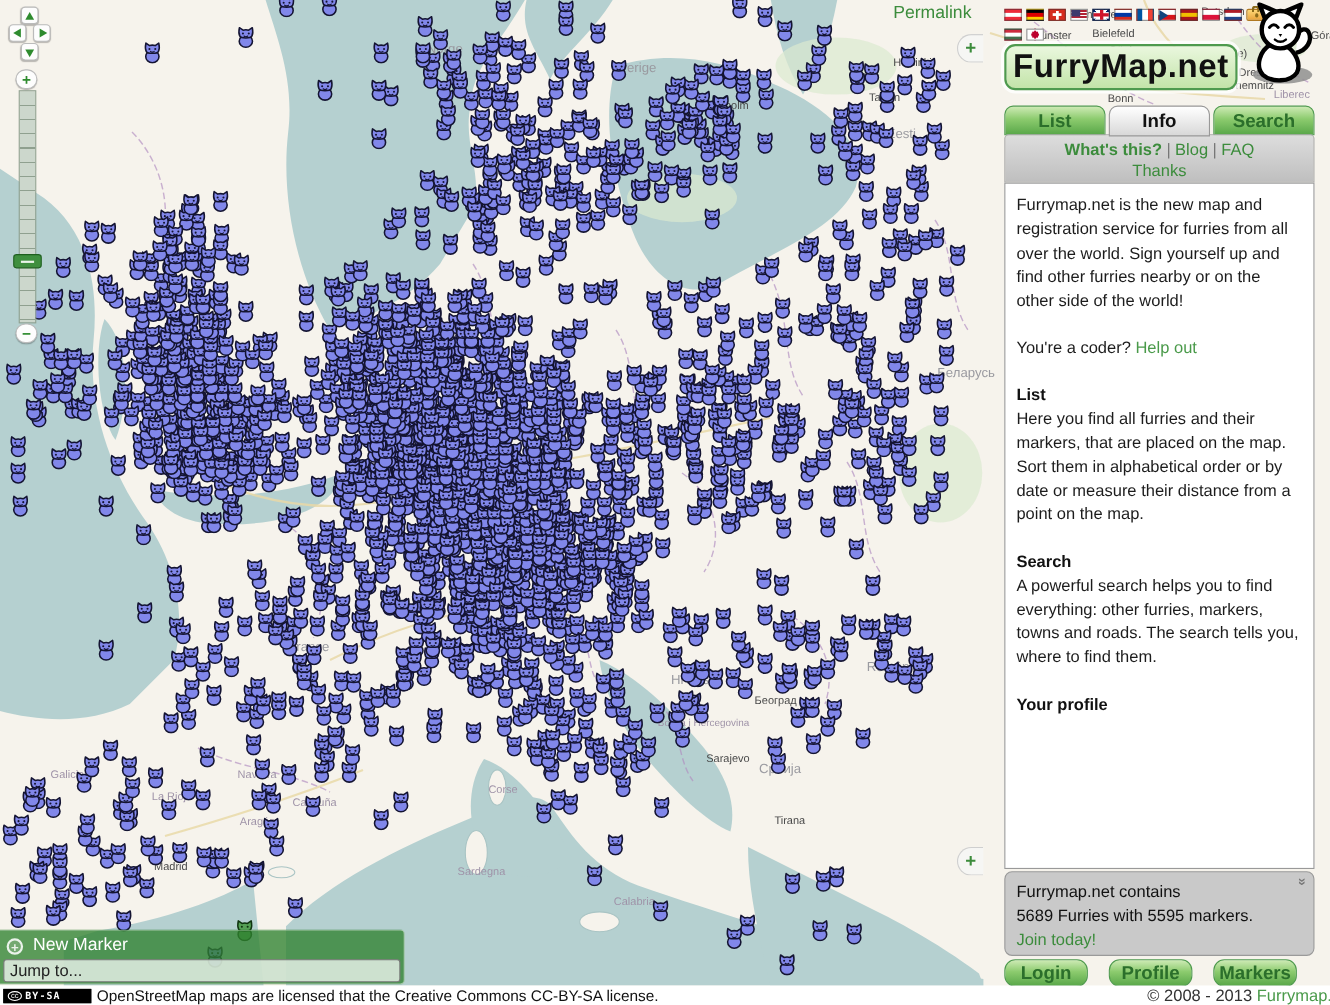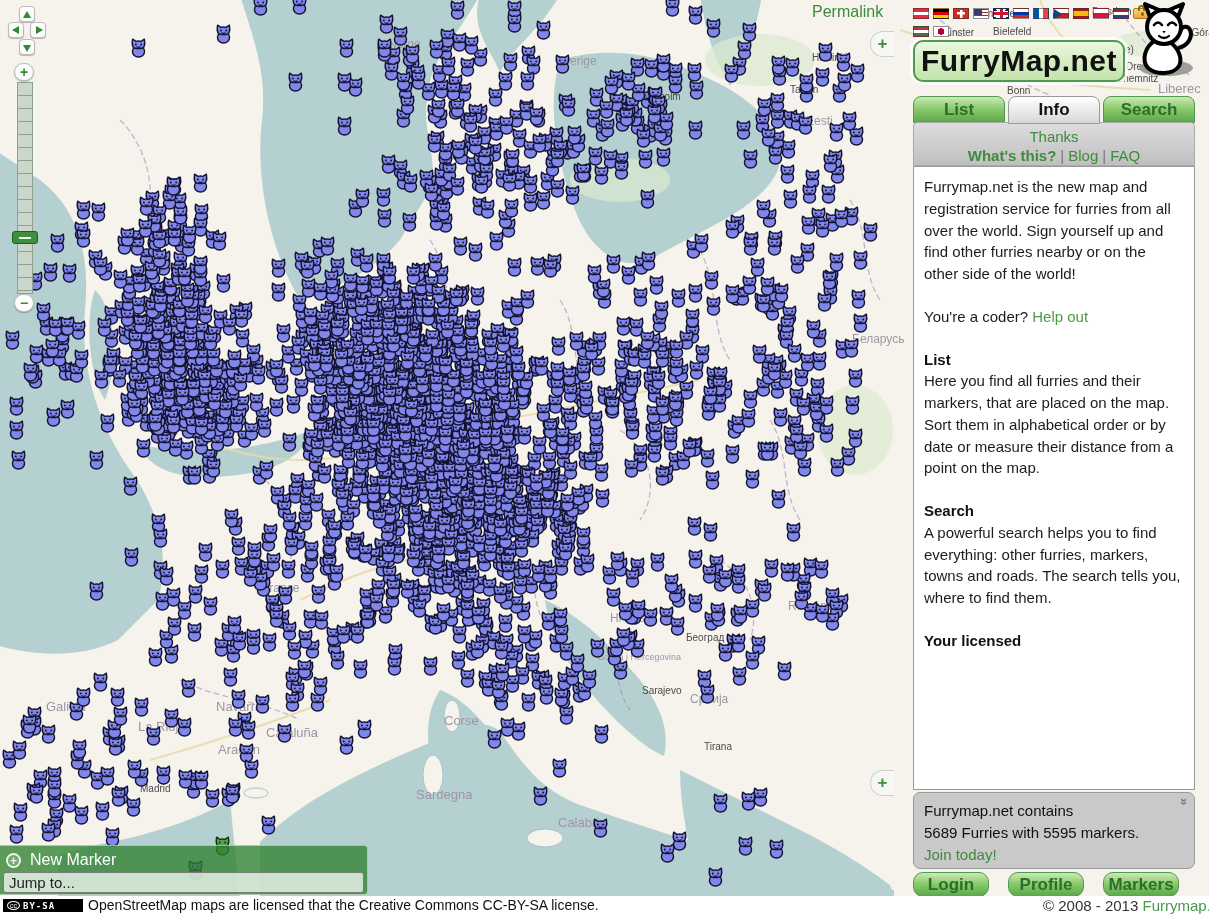--- a/index.html
+++ b/index.html
@@ -10,21 +10,21 @@
   *{box-sizing:border-box;margin:0;padding:0}
   html,body{width:1209px;height:914px;overflow:hidden}
   body{font-family:"Liberation Sans",sans-serif;position:relative;background:#fff}
   #stage{position:absolute;left:0;top:0;width:1209px;height:914px;overflow:hidden}
 
   
   #map-viewport{position:absolute;left:0;top:0;width:1209px;height:896px;background:var(--land);overflow:hidden}
   #basemap,#markers-layer{position:absolute;left:0;top:0}
   .mlabel{position:absolute;color:#9a9aa0;font-size:12px;white-space:nowrap;pointer-events:none}
   .mlabel.city{color:#4a4a4a;font-size:10px}
-  .mlabel.region{color:#9f93a8;font-size:13px}
+  .mlabel.region{color:#9f93a8;font-size:10px}
   .mlabel.small{font-size:9px}
 
   .cb{fill:var(--marker-fill);stroke:var(--marker-outline);stroke-width:1.5;stroke-linejoin:round}
   .ce{fill:var(--marker-outline)}
   .cm{fill:none;stroke:var(--marker-outline);stroke-width:1.1;stroke-linecap:round}
   .cb2{fill:#55a055;stroke:#103510;stroke-width:1.5;stroke-linejoin:round}
   .ce2{fill:#103510}
 
   
   #permalink{position:absolute;left:812px;top:3px;color:var(--accent);font-size:16px;cursor:pointer}
@@ -2602,38 +2602,38 @@
     <path d="M42,23 q4,-5 8,0" fill="none" stroke="#000" stroke-width="2.6" stroke-linecap="round"></path>
     <path d="M36.4,29 L39.6,29 L38,31.6 Z" fill="#000"></path>
     <path d="M33,34 q5,4 10,0" fill="none" stroke="#000" stroke-width="2.2" stroke-linecap="round"></path>
   </svg>
 
   <div id="tab-list" class="tab">List</div>
   <div id="tab-info" class="tab active">Info</div>
   <div id="tab-search" class="tab">Search</div>
 
   <div id="nav-bar">
-    <div><a>Thanks</a></div>
     <div>
       <a class="bold">What's this?</a><span class="sep">|</span><a>Blog</a><span class="sep">|</span><a>FAQ</a>
     </div>
+    <div><a>Thanks</a></div>
   </div>
 
   <div id="info-panel">
     <p>Furrymap.net is the new map and registration service for furries from all over the world. Sign yourself up and find other furries nearby or on the other side of the world!</p>
     <div class="gap"></div>
     <p><span>You're a coder?</span> <a>Help out</a></p>
     <div class="gap"></div>
     <h3>List</h3>
     <p>Here you find all furries and their markers, that are placed on the map. Sort them in alphabetical order or by date or measure their distance from a point on the map.</p>
     <div class="gap"></div>
     <h3>Search</h3>
     <p>A powerful search helps you to find everything: other furries, markers, towns and roads. The search tells you, where to find them.</p>
     <div class="gap"></div>
-    <h3>Your licensed</h3>
+    <h3>Your profile</h3>
   </div>
 
   <div id="stats-panel">
     <span id="stats-scroll">»</span>
     <div>Furrymap.net contains</div>
     <div>5689 Furries with 5595 markers.</div>
     <div><a class="join">Join today!</a></div>
   </div>
 
   <div id="btn-login" class="green-btn">Login</div>

